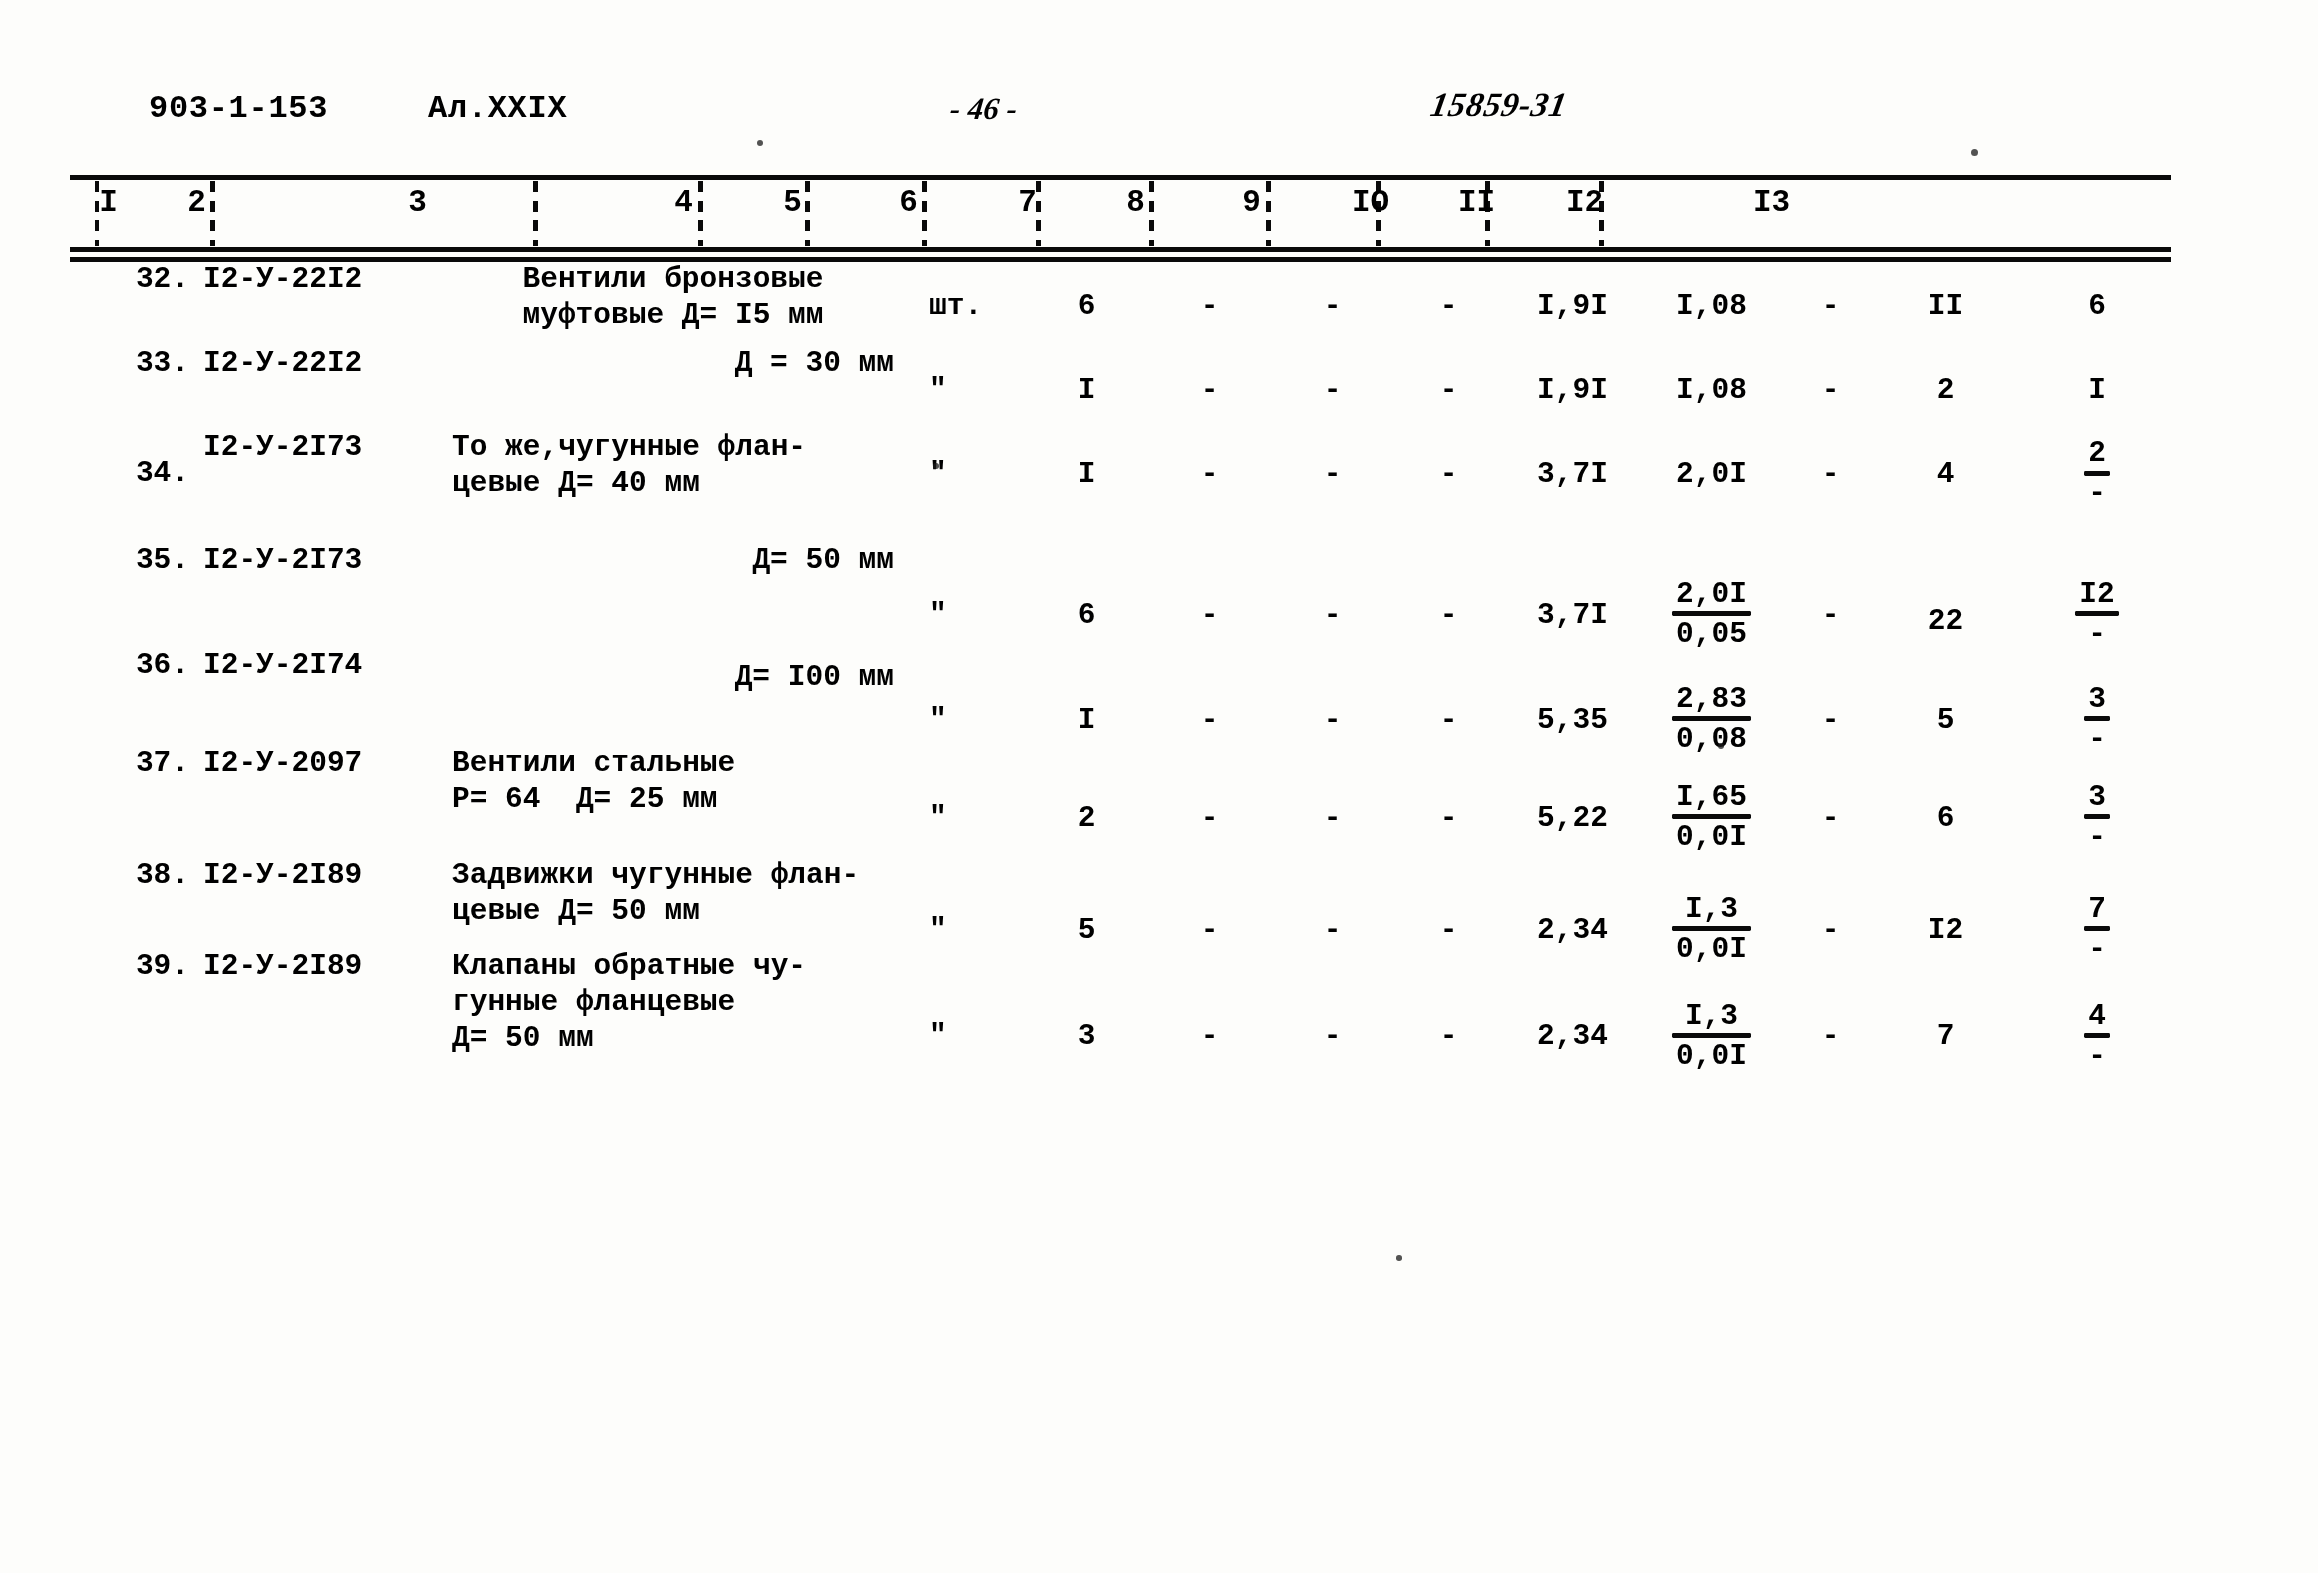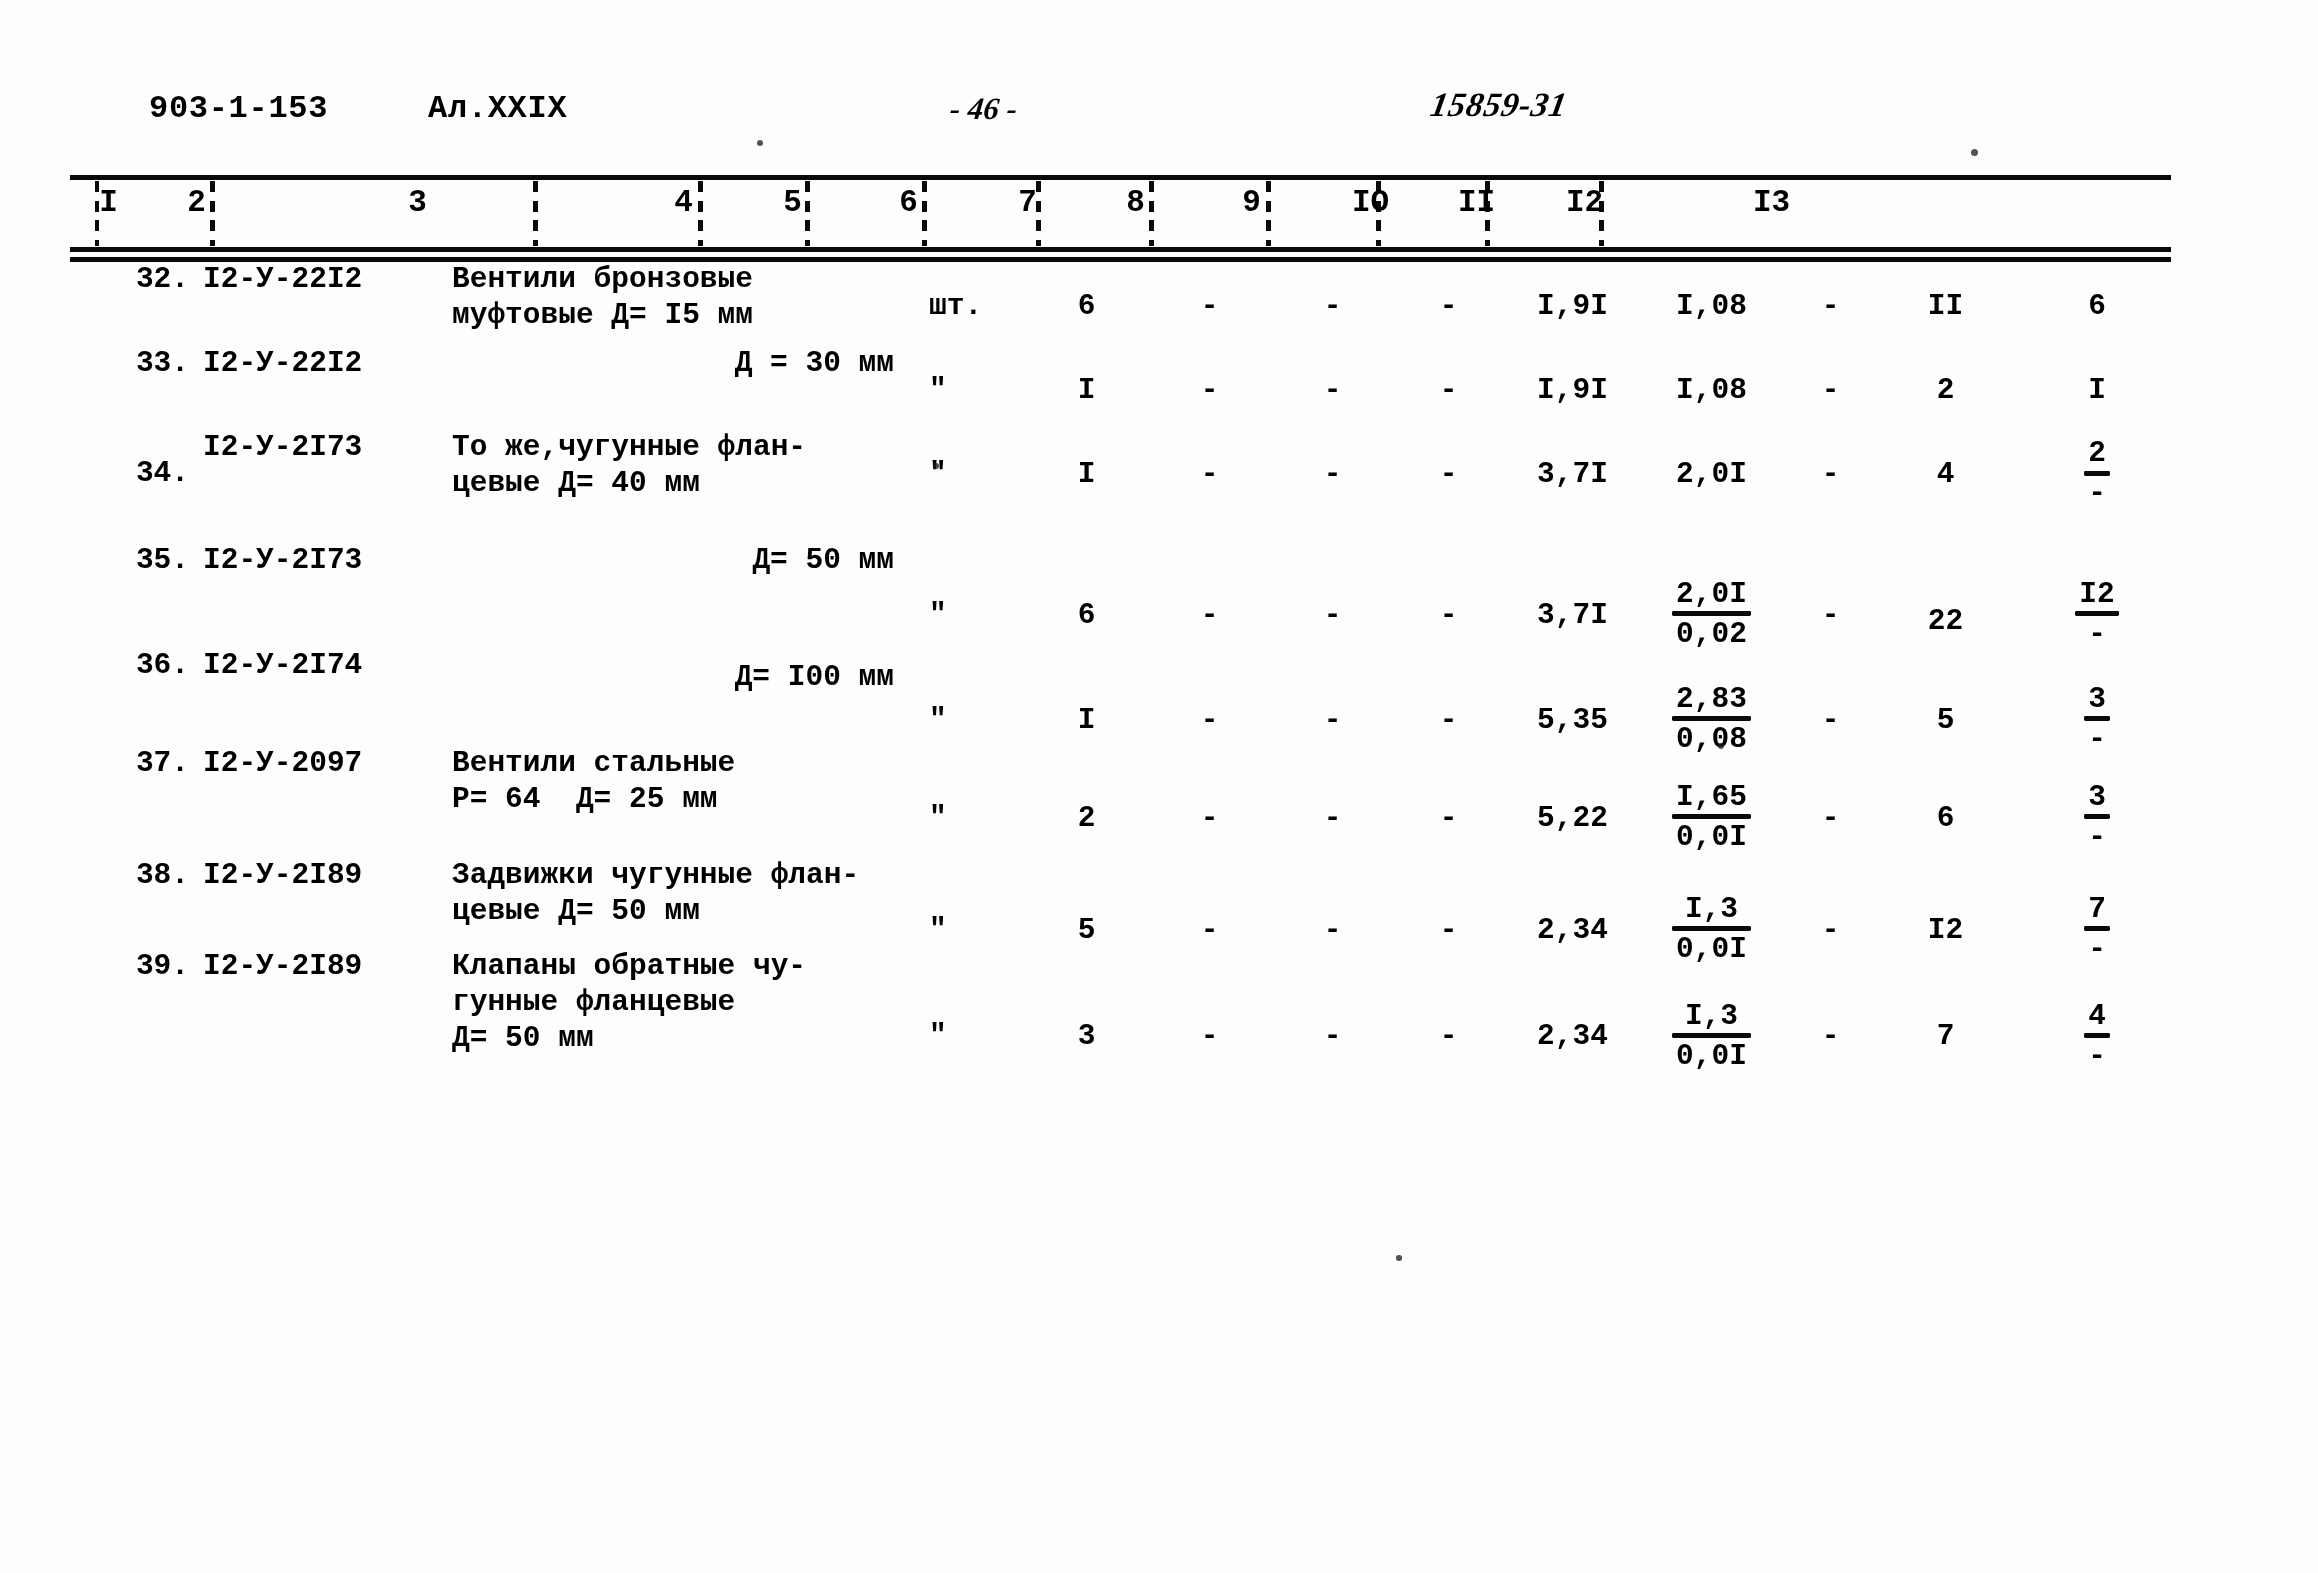--- a/index.html
+++ b/index.html
@@ -211,21 +211,21 @@
       <div class="ch" style="left: 1255px; width: 91px;">IO</div>
       <div class="ch" style="left: 1361px; width: 91px;">II</div>
       <div class="ch" style="left: 1469px; width: 91px;">I2</div>
       <div class="ch" style="left: 1656px; width: 91px;">I3</div>
     </div>
 
   <div class="body-area">
       <div class="row" style="top: 0px;">
         <div class="cell c-num" style="top: 0px;">32.</div>
         <div class="cell c-code" style="top: 0px;">I2-У-22I2</div>
-        <div class="cell c-name" style="top: 0px;">Вентили бронзовые
+        <div class="cell c-name" style="top: 0px; text-align: center;">Вентили бронзовые
 муфтовые Д= I5 мм</div>
         <div class="cell c-unit" style="top: 27px;">шт.</div>
         <div class="cell c-q5" style="top: 27px;">6</div>
         <div class="cell c-q6" style="top: 27px;">-</div>
         <div class="cell c-q7" style="top: 27px;">-</div>
         <div class="cell c-q8" style="top: 27px;">-</div>
         <div class="cell c-q9" style="top: 27px;">I,9I</div>
         <div class="cell c-q10" style="top: 27px;">I,08</div>
         <div class="cell c-q11" style="top: 27px;">-</div>
         <div class="cell c-q12" style="top: 27px;">II</div>
@@ -265,21 +265,21 @@
       <div class="row" style="top: 281px;">
         <div class="cell c-num" style="top: 0px;">35.</div>
         <div class="cell c-code" style="top: 0px;">I2-У-2I73</div>
         <div class="cell c-name right" style="top: 0px;">Д= 50 мм</div>
         <div class="cell c-unit" style="top: 55px;">"</div>
         <div class="cell c-q5" style="top: 55px;">6</div>
         <div class="cell c-q6" style="top: 55px;">-</div>
         <div class="cell c-q7" style="top: 55px;">-</div>
         <div class="cell c-q8" style="top: 55px;">-</div>
         <div class="cell c-q9" style="top: 55px;">3,7I</div>
-        <div class="cell c-q10" style="top: 36px;"><span class="frac"><span class="numer">2,0I</span><span class="bar"></span><span class="denom">0,02</span></span></div>
+        <div class="cell c-q10" style="top: 36px;"><span class="frac"><span class="numer">2,0I</span><span class="bar"></span><span class="denom">0,05</span></span></div>
         <div class="cell c-q11" style="top: 55px;">-</div>
         <div class="cell c-q12" style="top: 61px;">22</div>
         <div class="cell c-q13" style="top: 36px;"><span class="frac"><span class="numer">I2</span><span class="bar"></span><span class="denom">-</span></span></div>
       </div>
       <div class="row" style="top: 386px;">
         <div class="cell c-num" style="top: 0px;">36.</div>
         <div class="cell c-code" style="top: 0px;">I2-У-2I74</div>
         <div class="cell c-name right" style="top: 12px; font-family: Liberation Mono, monospace;">Д= I00 мм</div>
         <div class="cell c-unit" style="top: 55px;">"</div>
         <div class="cell c-q5" style="top: 55px;">I</div>

